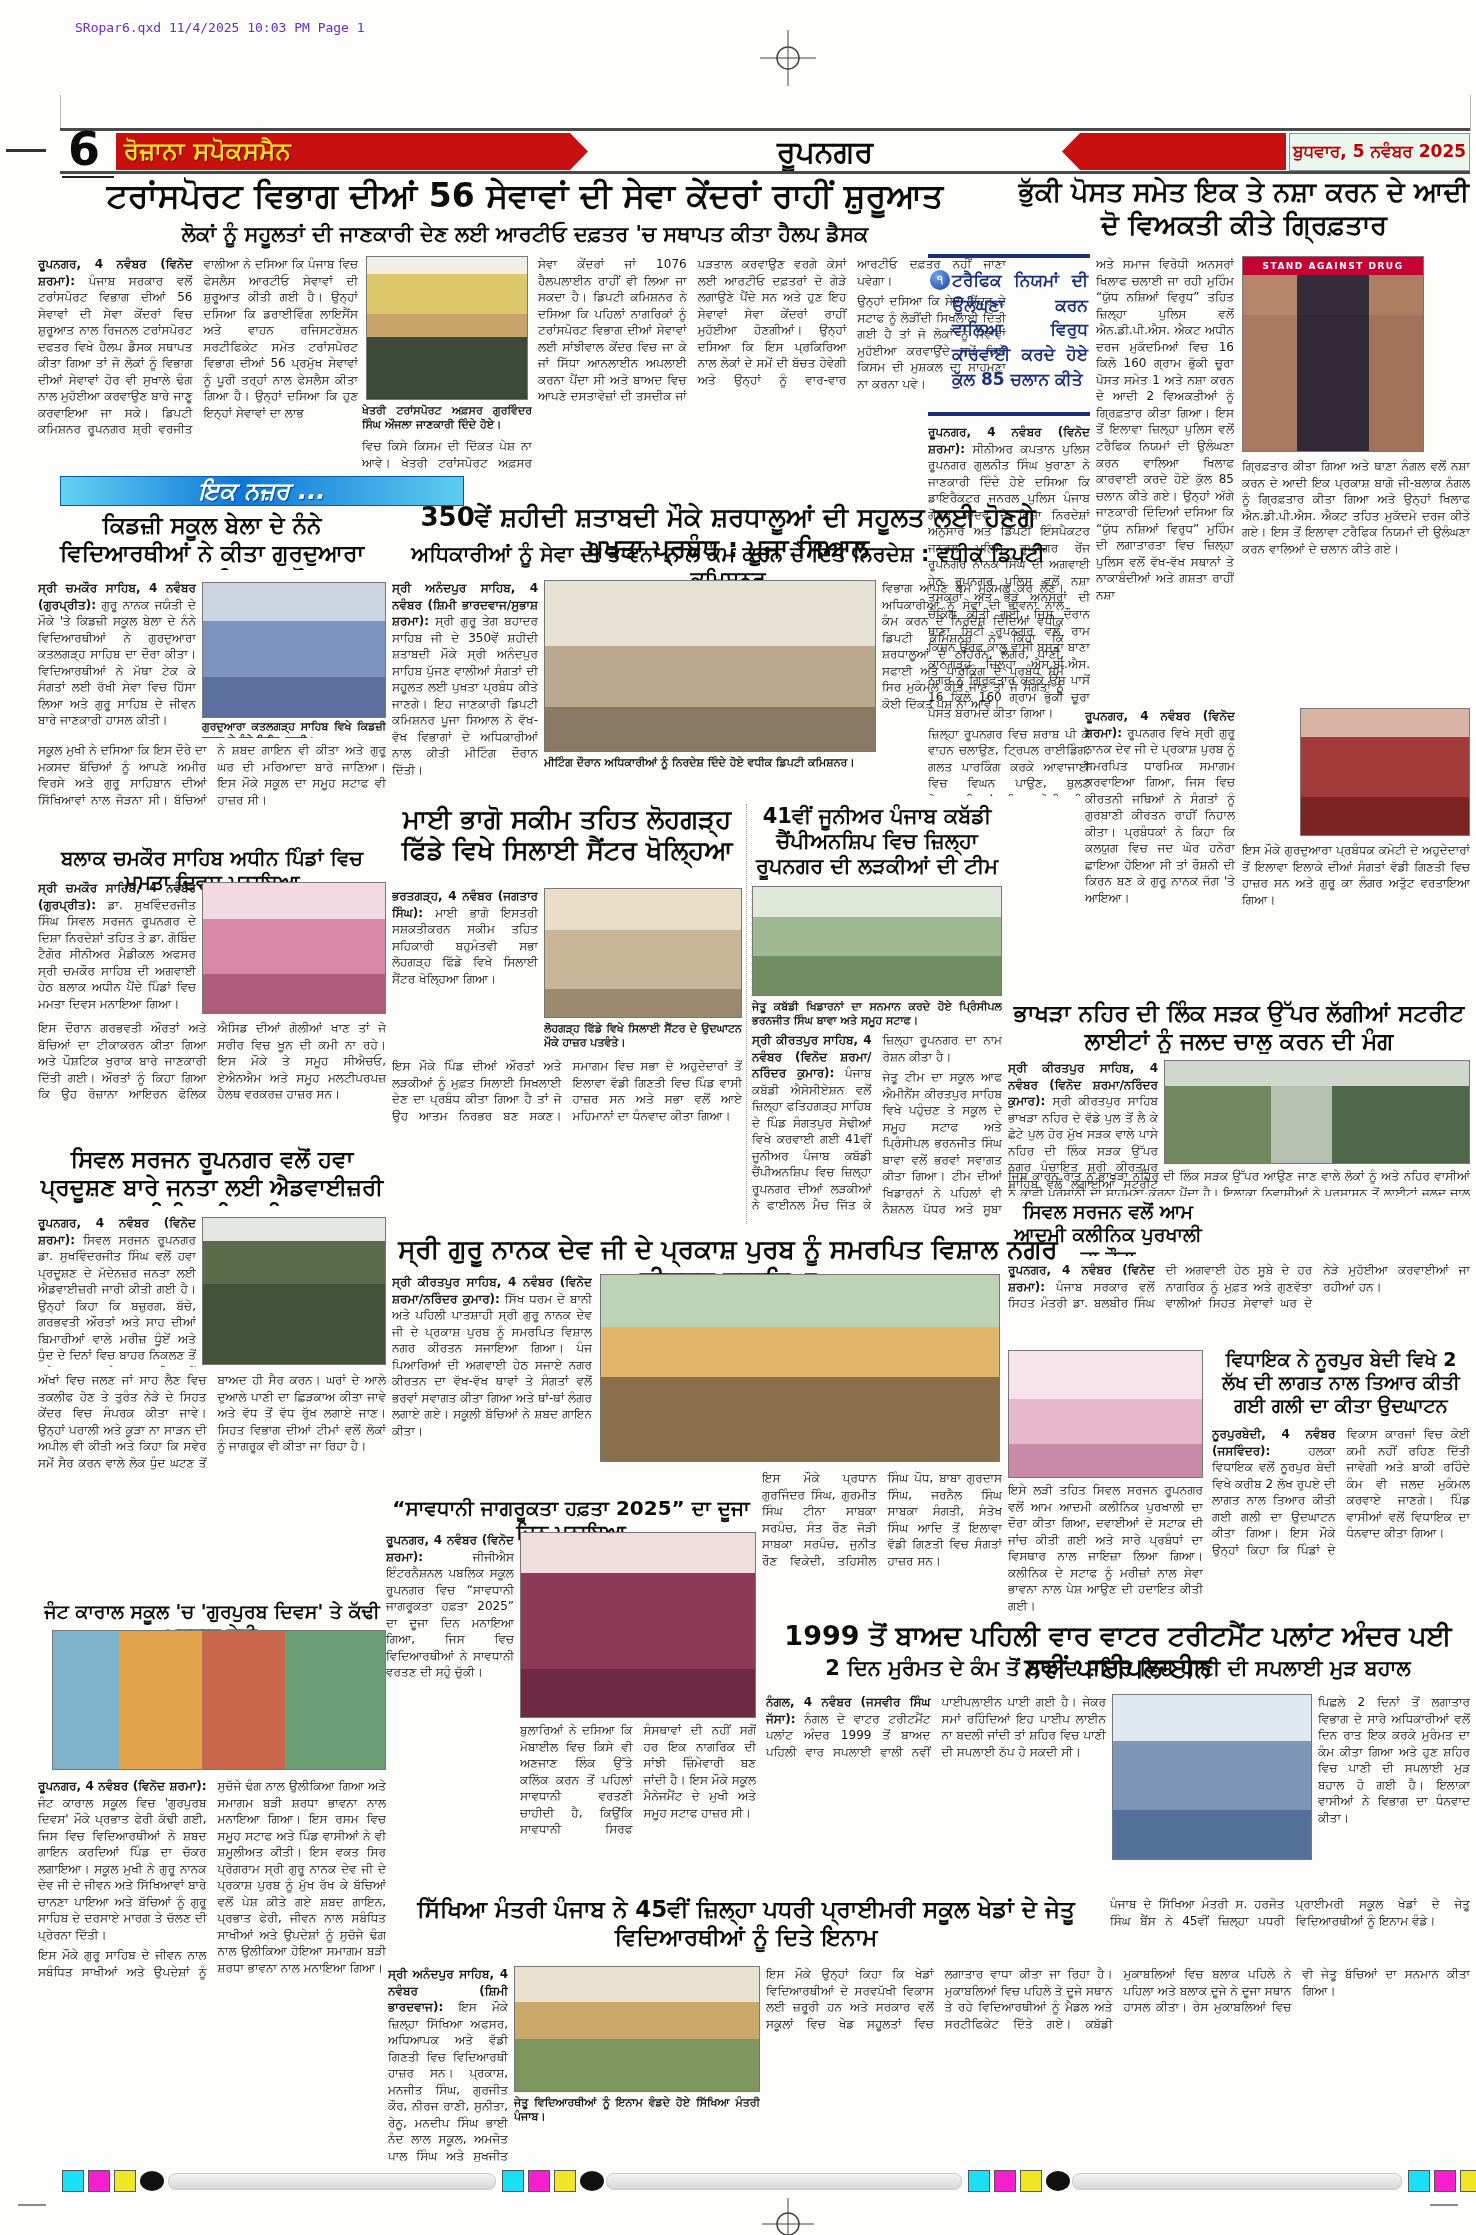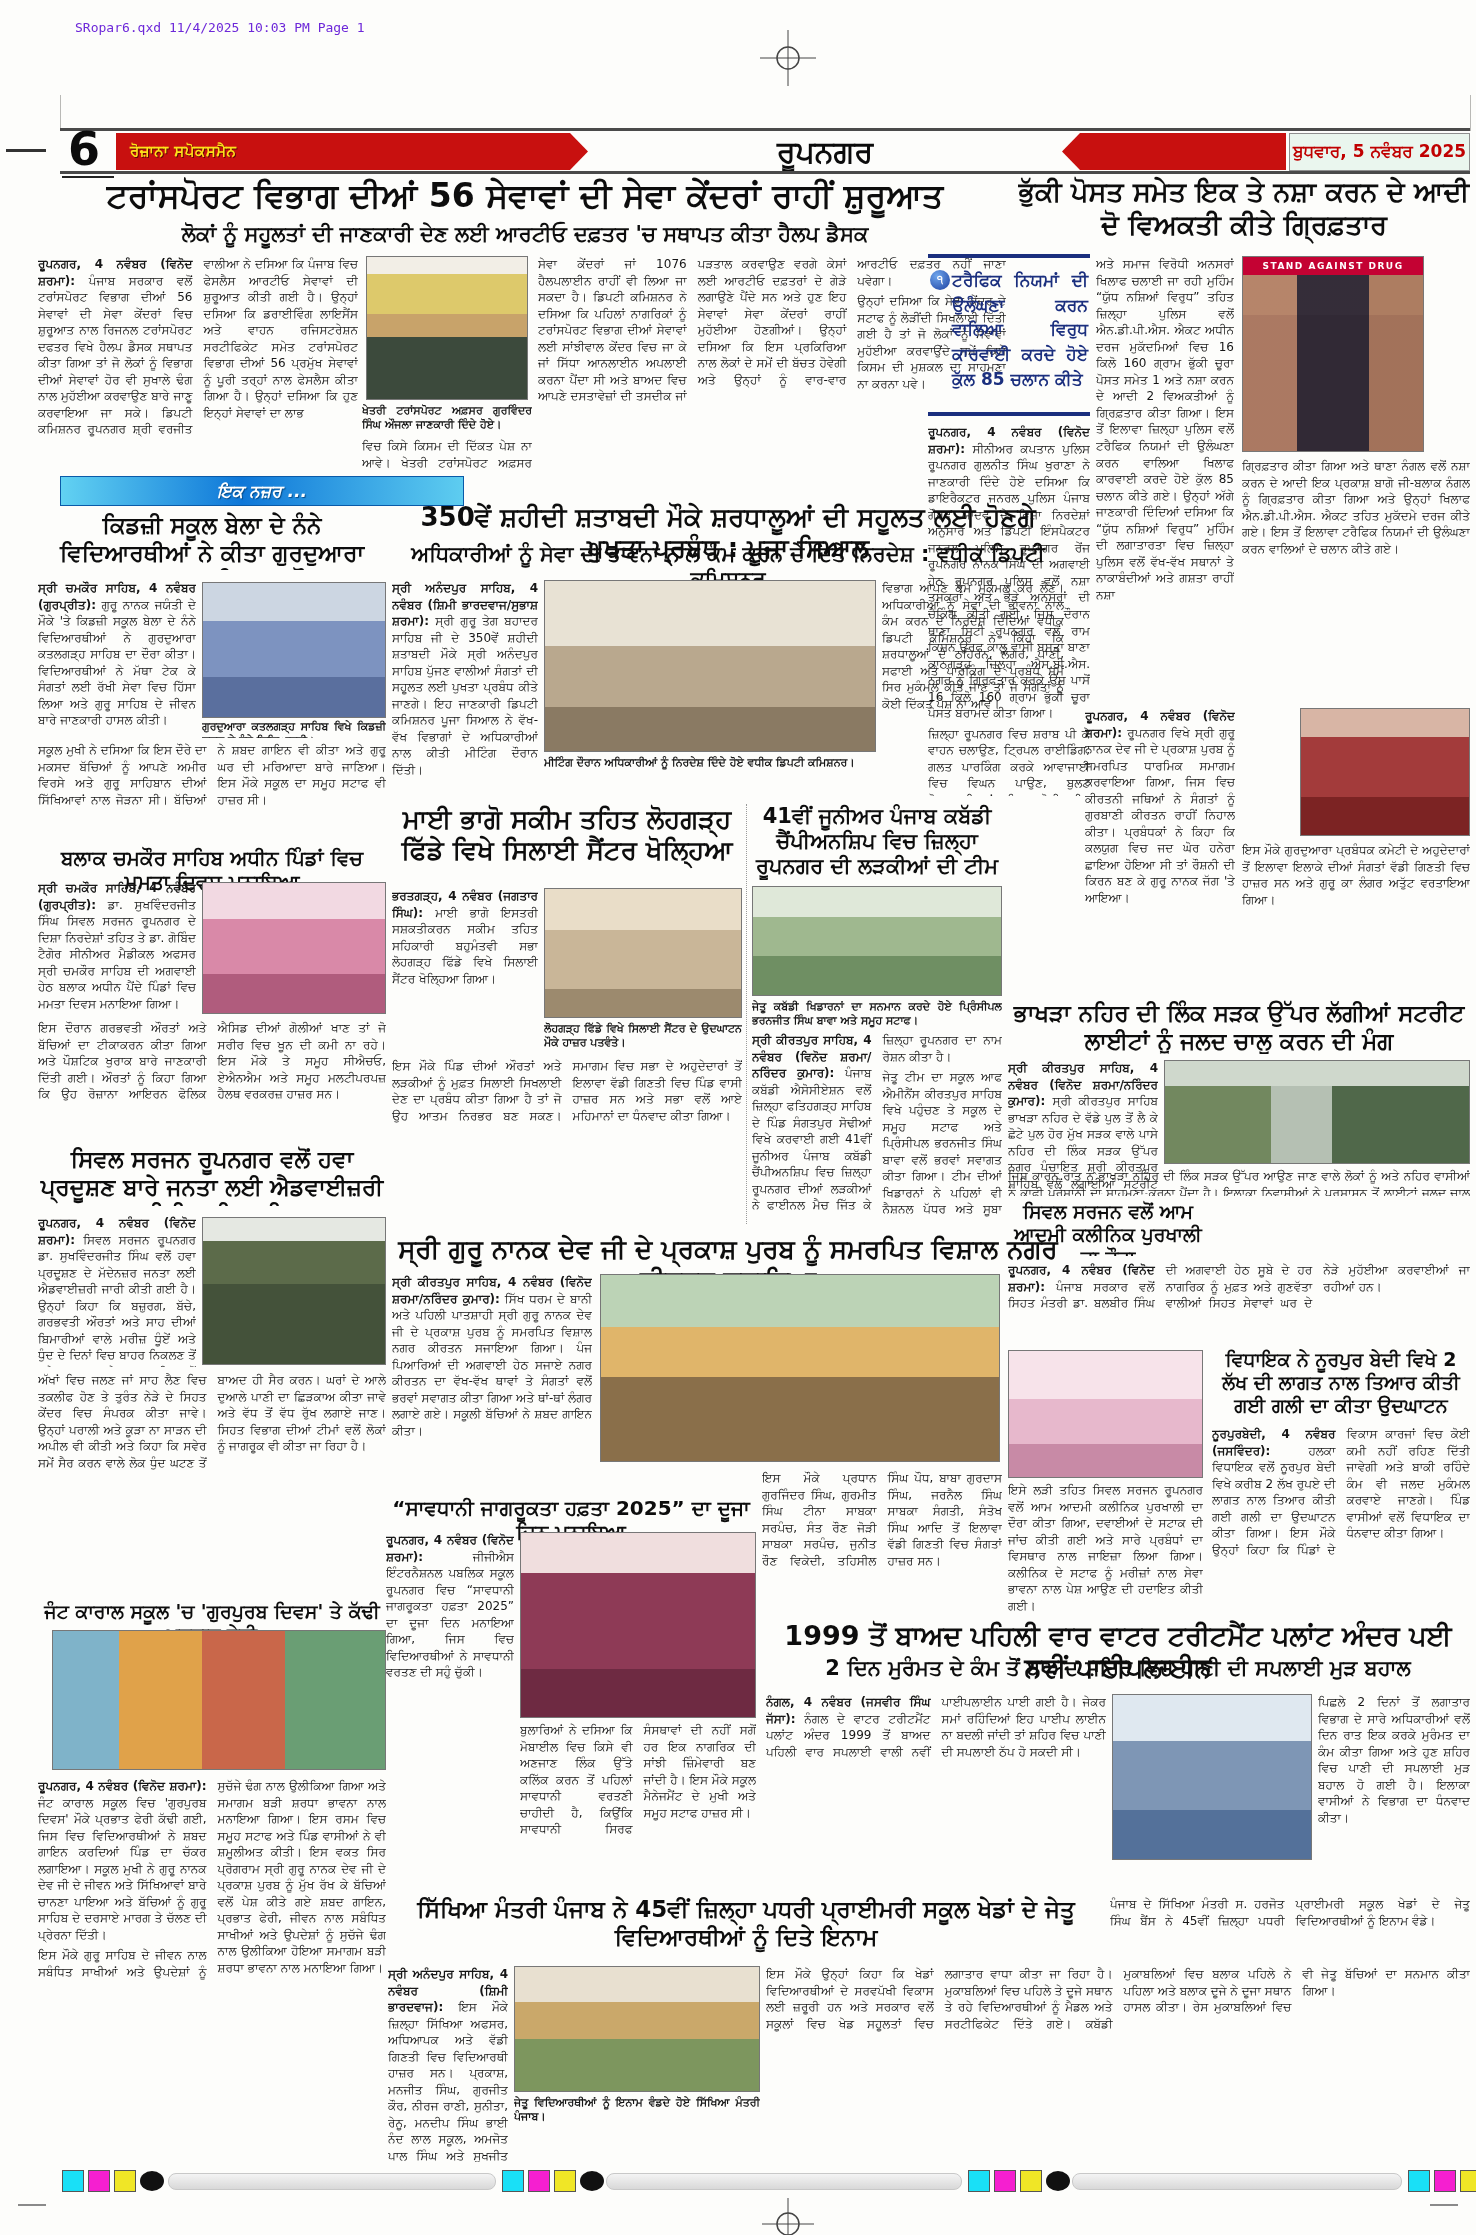--- a/index.html
+++ b/index.html
@@ -4,21 +4,21 @@
 <style>
   html,body{margin:0;padding:0;background:#e9e9e6;}
   .page{position:relative;width:1476px;height:2235px;background:#fdfdfb;margin:0 auto;overflow:hidden;
         font-family:"DejaVu Sans","Liberation Sans",sans-serif;color:#161616;}
   .abs{position:absolute;}
   .slug{font-family:"DejaVu Sans Mono","Liberation Mono",monospace;font-size:13px;color:#6d28d9;}
   .rule{background:#4a4a4a;}
   .vline{background:#b9b9b6;width:1px;}
   .pageno{font-size:46px;font-weight:bold;color:#0c0c0c;line-height:1;}
   .band-red{background:#c8100f;}
-  .brand{color:#ffe11a;font-weight:bold;font-size:15px;line-height:36px;padding-left:14px;
+  .brand{color:#ffe11a;font-weight:bold;font-size:24px;line-height:36px;padding-left:8px;
          text-shadow:1px 1px 0 #5e0505;letter-spacing:.5px;white-space:nowrap;}
   .edition{font-size:30px;font-weight:bold;text-align:center;line-height:38px;color:#0b0b0b;}
   .datebox{background:#eaf6ee;border:1px solid #8f8f8f;color:#c00000;font-weight:bold;font-size:17px;
            text-align:center;line-height:34px;}
   .hl{font-weight:bold;color:#0d0d0d;text-align:center;}
   .hl-lead{font-size:33px;line-height:1.12;}
   .hl-sub{font-size:21px;line-height:1.2;}
   .hl-right{font-size:27px;line-height:1.22;}
   .hl-a{font-size:26px;line-height:1.18;}
   .hl-b{font-size:23px;line-height:1.2;}
@@ -29,21 +29,21 @@
   .body-txt p{margin:0 0 4px 0;}
   .byline{font-weight:bold;}
   .cols-2{column-count:2;column-gap:11px;}
   .cols-3{column-count:3;column-gap:11px;}
   .cols-4{column-count:4;column-gap:11px;}
   .caption{font-size:11px;font-weight:bold;line-height:1.25;text-align:justify;overflow:hidden;}
   .photo{border:1px solid #777;box-sizing:border-box;}
   .photo-banner{position:absolute;top:0;left:0;right:0;height:18px;background:#c40233;color:#ffffff;
         font-size:9px;font-weight:bold;letter-spacing:1.5px;text-align:center;line-height:18px;overflow:hidden;}
   .onelook{background:linear-gradient(90deg,#62d2f2,#0e77d8 45%,#5ecdf0);border:1px solid #0a5aa8;
-        color:#fff;font-style:italic;font-weight:bold;font-size:17px;text-align:center;line-height:28px;
+        color:#fff;font-style:italic;font-weight:bold;font-size:24px;text-align:center;line-height:28px;
         text-shadow:1px 1px 1px #064a86;}
   .callout{border-top:4px solid #1b2f7e;border-bottom:4px solid #1b2f7e;color:#1b2f7e;font-weight:bold;
         font-size:17px;line-height:1.45;text-align:justify;padding:10px 2px 8px 2px;box-sizing:border-box;}
   .callout-bullet{position:absolute;width:20px;height:20px;border-radius:50%;
         background:radial-gradient(circle at 35% 30%,#6fa6ec,#1b3fa0);color:#fff;font-size:11px;
         text-align:center;line-height:20px;font-weight:bold;}
   .dotline{border-left:1px dotted #9a9a9a;width:0;}
   .cmyk{display:flex;gap:4px;align-items:center;}
   .cmyk .sq{width:20px;height:20px;border:1px solid #555;}
   .cmyk .dot{width:24px;height:20px;border-radius:50%;}

